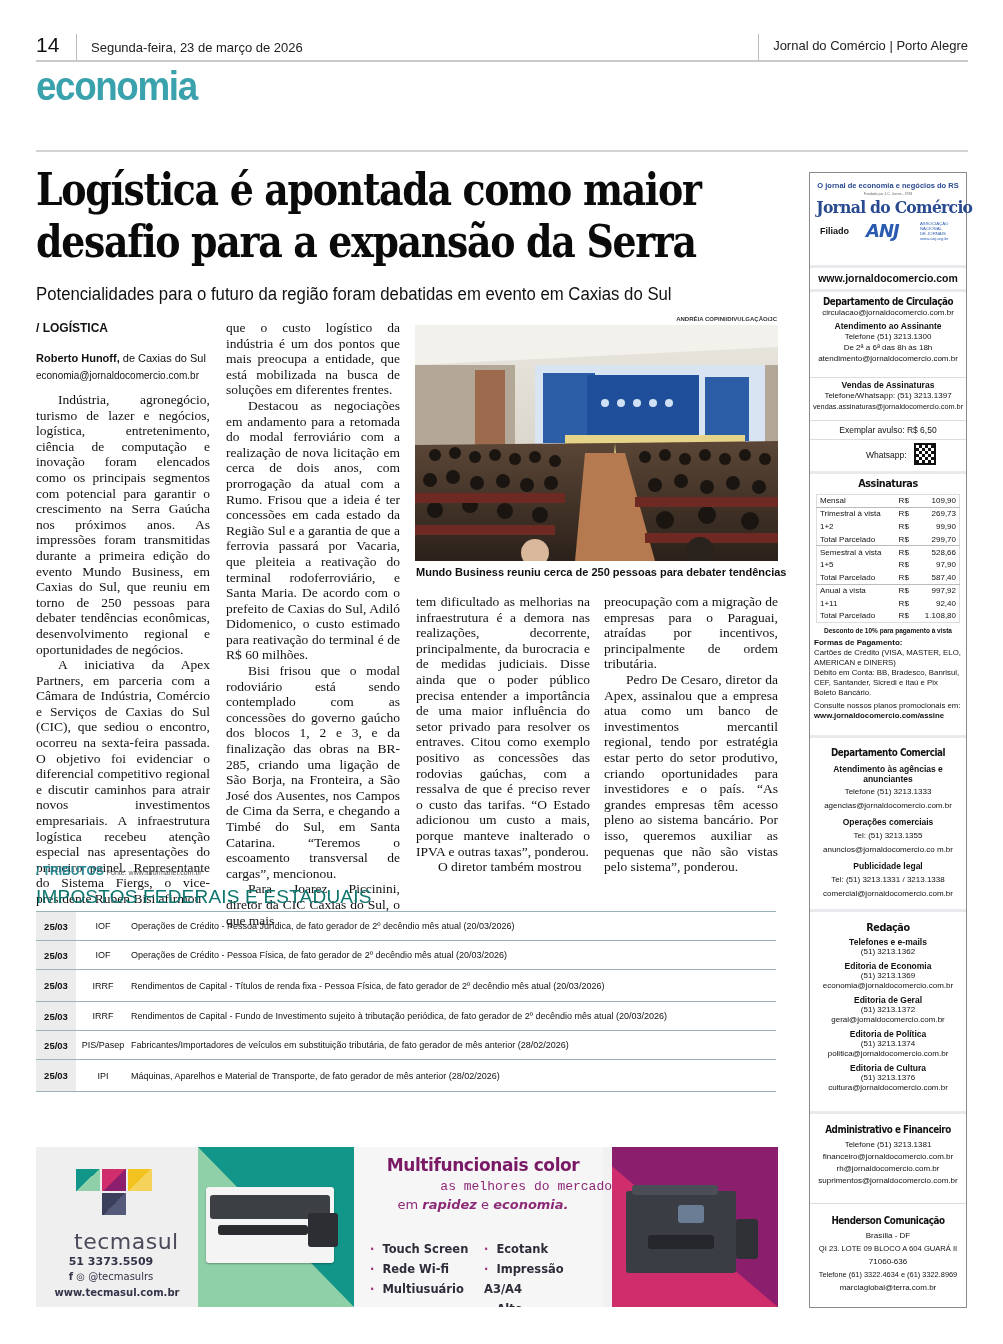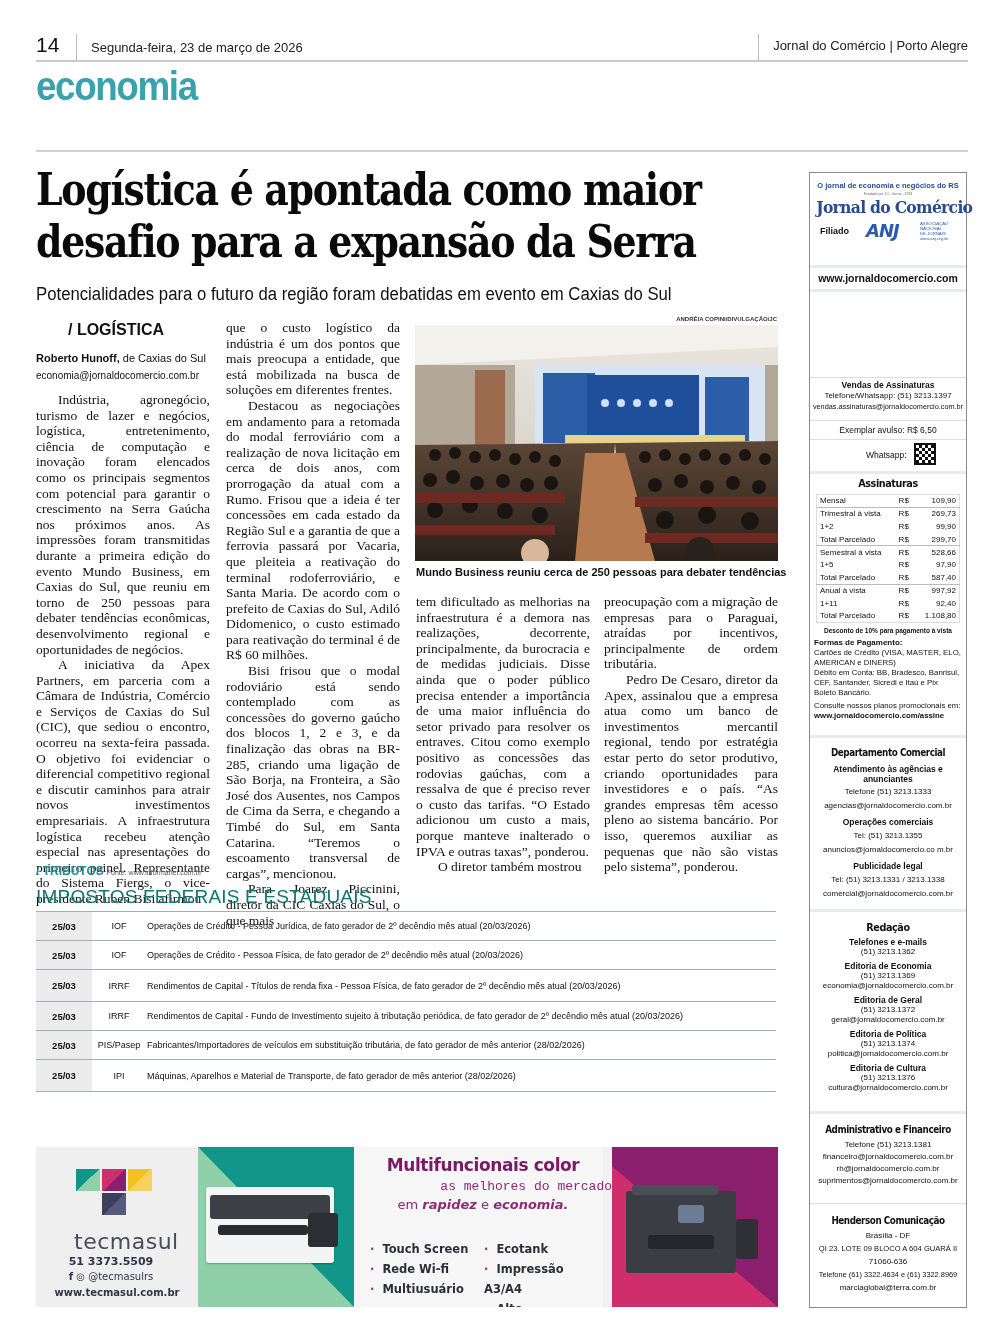--- a/index.html
+++ b/index.html
@@ -20,40 +20,40 @@
   .subhead { position: absolute; left: 36px; top: 284px; font-family: "Liberation Sans", sans-serif; font-size: 18px; color: #111; white-space: nowrap; transform: scaleX(0.93); transform-origin: left; }
 
   
   .col { position: absolute; font-family: "Liberation Serif", serif; font-size: 13.5px; line-height: 15.6px; text-align: justify; color: #111; hyphens: auto; }
   .col p { text-indent: 22px; }
   .col p.noindent { text-indent: 0; }
   .col1 { left: 36px; top: 392px; width: 174px; }
   .col2 { left: 226px; top: 320px; width: 174px; }
   .col3 { left: 416px; top: 594px; width: 174px; }
   .col4 { left: 604px; top: 594px; width: 174px; }
-  .kicker { position: absolute; left: 36px; top: 321px; font-family: "Liberation Sans", sans-serif; font-weight: bold; font-size: 16px; color: #111; margin-left: 32px; }
+  .kicker { position: absolute; left: 36px; top: 321px; font-family: "Liberation Sans", sans-serif; font-weight: bold; font-size: 12px; color: #111; }
   .byline { position: absolute; left: 36px; top: 352px; font-family: "Liberation Sans", sans-serif; font-size: 11px; color: #111; }
   .byline b { font-weight: bold; }
   .byline-email { position: absolute; left: 36px; top: 370px; font-family: "Liberation Sans", sans-serif; font-size: 10px; color: #111; }
 
   
   .photo-credit { position: absolute; left: 580px; top: 316px; width: 197px; text-align: right; font-family: "Liberation Sans", sans-serif; font-size: 6px; font-weight: bold; color: #333; }
   .photo { position: absolute; left: 415px; top: 325px; width: 363px; height: 236px; overflow: hidden; background: #2a2622; }
   .caption { position: absolute; left: 416px; top: 566px; font-family: "Liberation Sans", sans-serif; font-weight: bold; font-size: 11px; color: #111; white-space: nowrap; }
 
   
   .trib-kicker { position: absolute; left: 36px; top: 864px; font-family: "Liberation Sans", sans-serif; font-weight: bold; font-size: 12px; color: #2b8a95; }
   .trib-source { font-weight: normal; font-size: 7px; color: #555; margin-left: 3px; }
   .trib-title { position: absolute; left: 36px; top: 886px; font-family: "Liberation Sans", sans-serif; font-size: 19px; color: #0f766e; letter-spacing: 0.2px; }
   .tax-table { position: absolute; left: 36px; top: 911px; width: 740px; border-collapse: collapse; font-family: "Liberation Sans", sans-serif; font-size: 9px; color: #111; }
   .tax-table tr { border-bottom: 1px solid #9bb2b6; }
   .tax-table tr:first-child { border-top: 1px solid #9bb2b6; }
   .tax-table td { height: 29px; vertical-align: middle; }
   .tax-table tr.tall td { height: 32px; }
-  .tax-table td.d { width: 56px; background: #ececec; font-weight: bold; text-align: center; font-size: 9.5px; }
+  .tax-table td.d { width: 40px; background: #ececec; font-weight: bold; text-align: center; font-size: 9.5px; }
   .tax-table td.t { width: 54px; text-align: center; }
   .tax-table td.x { padding-left: 1px; }
 
   
   .ad { position: absolute; left: 36px; top: 1147px; width: 742px; height: 160px; background: #f1f1f1; overflow: hidden; }
   .ad-left { position: absolute; left: 0; top: 0; width: 162px; height: 160px; background: #efefef; }
   .logo-grid { position: absolute; left: 40px; top: 22px; width: 78px; height: 60px; }
   .sq { position: absolute; width: 24px; height: 22px; }
   .ad-brand { position: absolute; left: 38px; top: 82px; font-family: "DejaVu Sans", sans-serif; font-size: 22px; color: #4a4a5a; letter-spacing: 0.5px; }
   .ad-phone { position: absolute; left: 0; width: 150px; top: 108px; text-align: center; font-family: "DejaVu Sans", sans-serif; font-weight: bold; font-size: 11px; color: #33334a; }
@@ -325,20 +325,28 @@
         <span>www.anj.org.br</span>
       </span>
     </div>
   </div>
   <div class="sb-sep" style="top:92px"></div>
   <div class="sb-block" style="top:99px">
     <div class="sb-url">www.jornaldocomercio.com</div>
   </div>
   <div class="sb-sep" style="top:116px"></div>
 
+  <div class="sb-block" style="top:123px">
+    <div class="sb-h">Departamento de Circulação</div>
+    <div class="sb-t">circulacao@jornaldocomercio.com.br</div>
+    <div class="sb-sh">Atendimento ao Assinante</div>
+    <div class="sb-t">Telefone (51) 3213.1300</div>
+    <div class="sb-t">De 2ª a 6ª das 8h às 18h</div>
+    <div class="sb-t">atendimento@jornaldocomercio.com.br</div>
+  </div>
   <div class="sb-sep" style="top:204px;height:1px;background:#ddd"></div>
   <div class="sb-block" style="top:207px">
     <div class="sb-sh" style="margin-top:0">Vendas de Assinaturas</div>
     <div class="sb-t">Telefone/Whatsapp: (51) 3213.1397</div>
     <div class="sb-t" style="font-size:7.3px">vendas.assinaturas@jornaldocomercio.com.br</div>
   </div>
   <div class="sb-sep" style="top:247px;height:1px;background:#ddd"></div>
   <div class="sb-block" style="top:252px">
     <div class="sb-t" style="font-size:8.5px">Exemplar avulso: R$ 6,50</div>
   </div>

